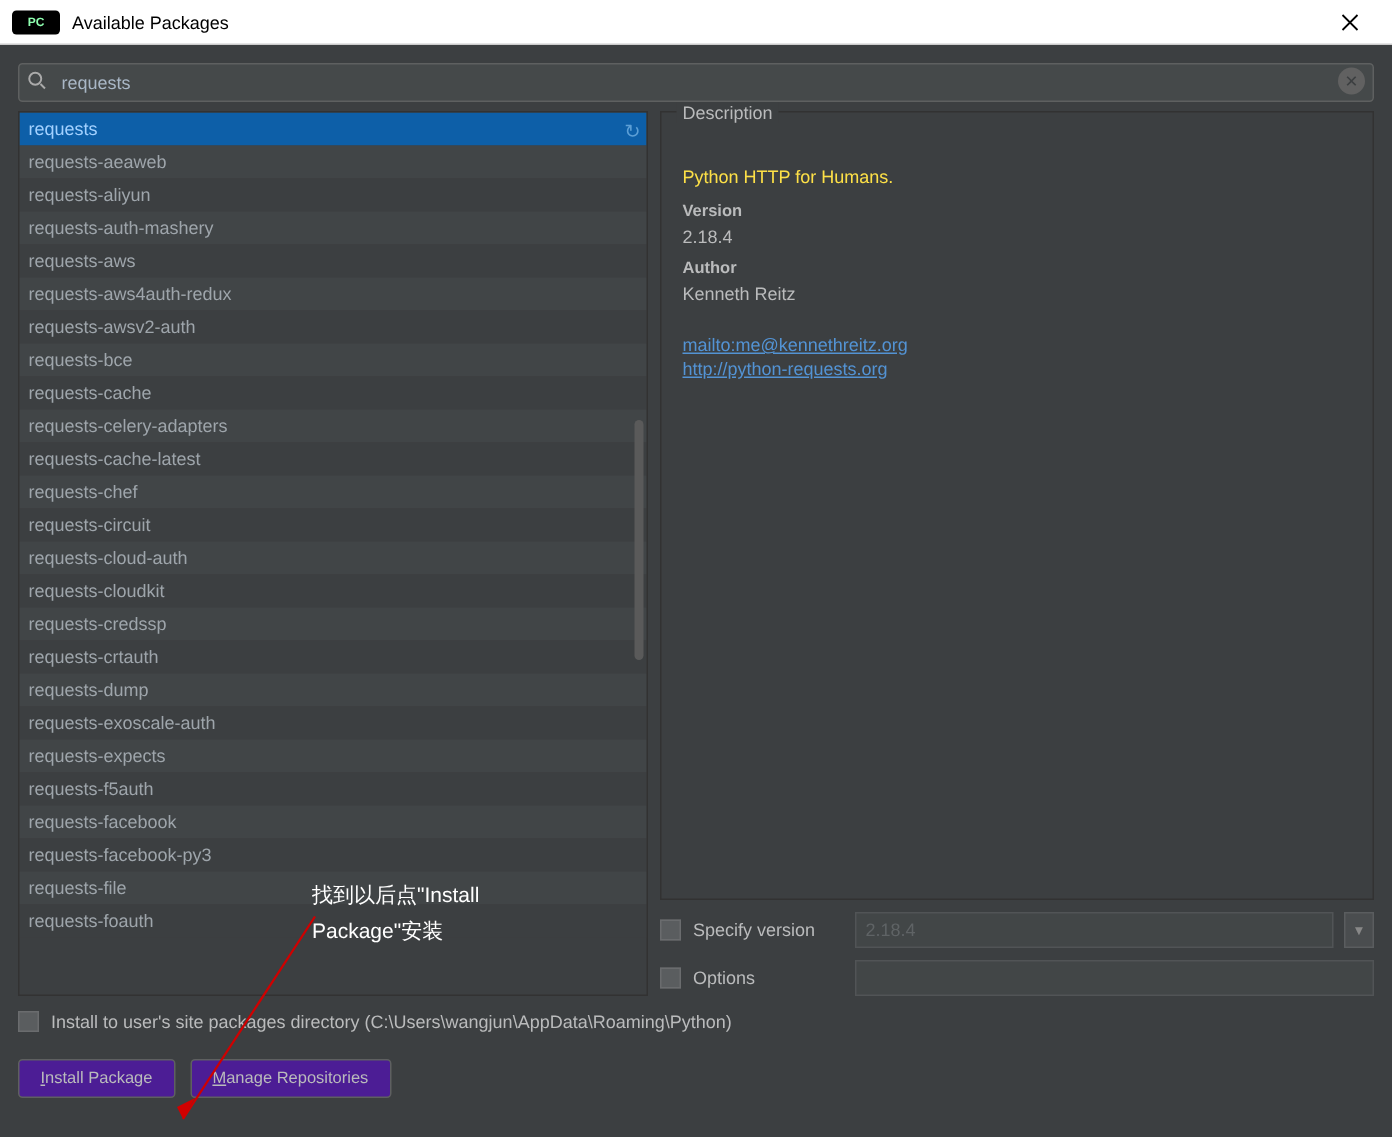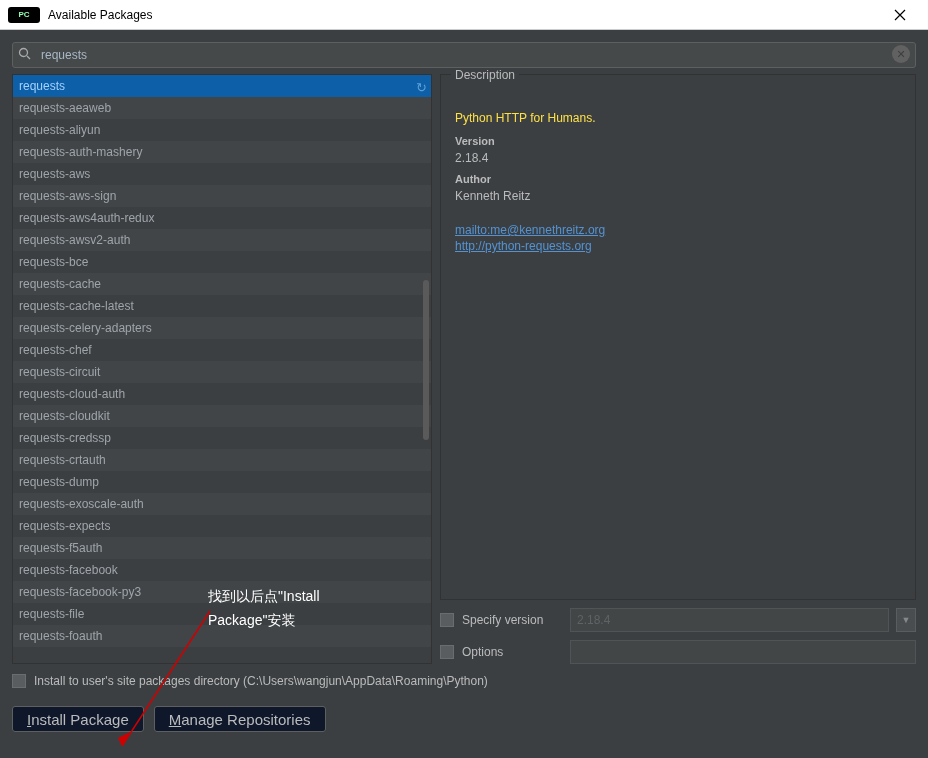--- a/index.html
+++ b/index.html
@@ -45,21 +45,21 @@
 .checkbox { width: 14px; height: 14px; background: #5a5d5f; border: 1px solid #6a6c6e; cursor: pointer; }
 .opt-label { font-size: 12px; color: #babbbc; width: 100px; }
 .opt-input { flex: 1; height: 24px; background: #45494a; border: 1px solid #5a5d5f; color: #6e7375; padding: 0 6px; font-size: 12px; }
 .opt-input:disabled { opacity: 0.7; }
 .dropdown-arrow { width: 20px; height: 24px; background: #4a4d4f; border: 1px solid #5a5d5f; display: flex; align-items: center; justify-content: center; color: #888; font-size: 9px; margin-left: -1px; }
 
 
 .bottom-check { display: flex; align-items: center; gap: 8px; margin-top: 10px; }
 .bottom-check-label { font-size: 12px; color: #babbbc; }
 .button-row { display: flex; gap: 10px; margin-top: 18px; }
-.btn { height: 26px; padding: 0 14px; background: #0f172a; border: 1px solid #5e6060; color: #babbbc; font-size: 15px; cursor: pointer; border-radius: 3px; }
+.btn { height: 26px; padding: 0 14px; background: #4c1d95; border: 1px solid #5e6060; color: #babbbc; font-size: 11px; cursor: pointer; border-radius: 3px; }
 .underline-first::first-letter { text-decoration: underline; }
 
 
 .annotation { position: absolute; left: 208px; top: 555px; pointer-events: none; font-family: "FangSong","STFangsong",serif; }
 .annotation-text { font-size: 14px; color: #fff; line-height: 1.7; white-space: pre; }
 .arrow-svg { position: absolute; left: 110px; top: 576px; pointer-events: none; }
 </style>
 </head>
 <body>
 
@@ -90,27 +90,26 @@
   <div class="main">
 
     <div class="left-panel">
       <div class="package-list">
         <div class="list-inner" id="list-inner">
             <div class="pkg-item selected">requests<span class="refresh-icon">↻</span></div>
             <div class="pkg-item">requests-aeaweb</div>
             <div class="pkg-item">requests-aliyun</div>
             <div class="pkg-item">requests-auth-mashery</div>
             <div class="pkg-item">requests-aws</div>
-            <div class="pkg-item">requests-aws-sign</div>
             <div class="pkg-item">requests-aws4auth-redux</div>
             <div class="pkg-item">requests-awsv2-auth</div>
             <div class="pkg-item">requests-bce</div>
             <div class="pkg-item">requests-cache</div>
+            <div class="pkg-item">requests-celery-adapters</div>
             <div class="pkg-item">requests-cache-latest</div>
-            <div class="pkg-item">requests-celery-adapters</div>
             <div class="pkg-item">requests-chef</div>
             <div class="pkg-item">requests-circuit</div>
             <div class="pkg-item">requests-cloud-auth</div>
             <div class="pkg-item">requests-cloudkit</div>
             <div class="pkg-item">requests-credssp</div>
             <div class="pkg-item">requests-crtauth</div>
             <div class="pkg-item">requests-dump</div>
             <div class="pkg-item">requests-exoscale-auth</div>
             <div class="pkg-item">requests-expects</div>
             <div class="pkg-item">requests-f5auth</div>

